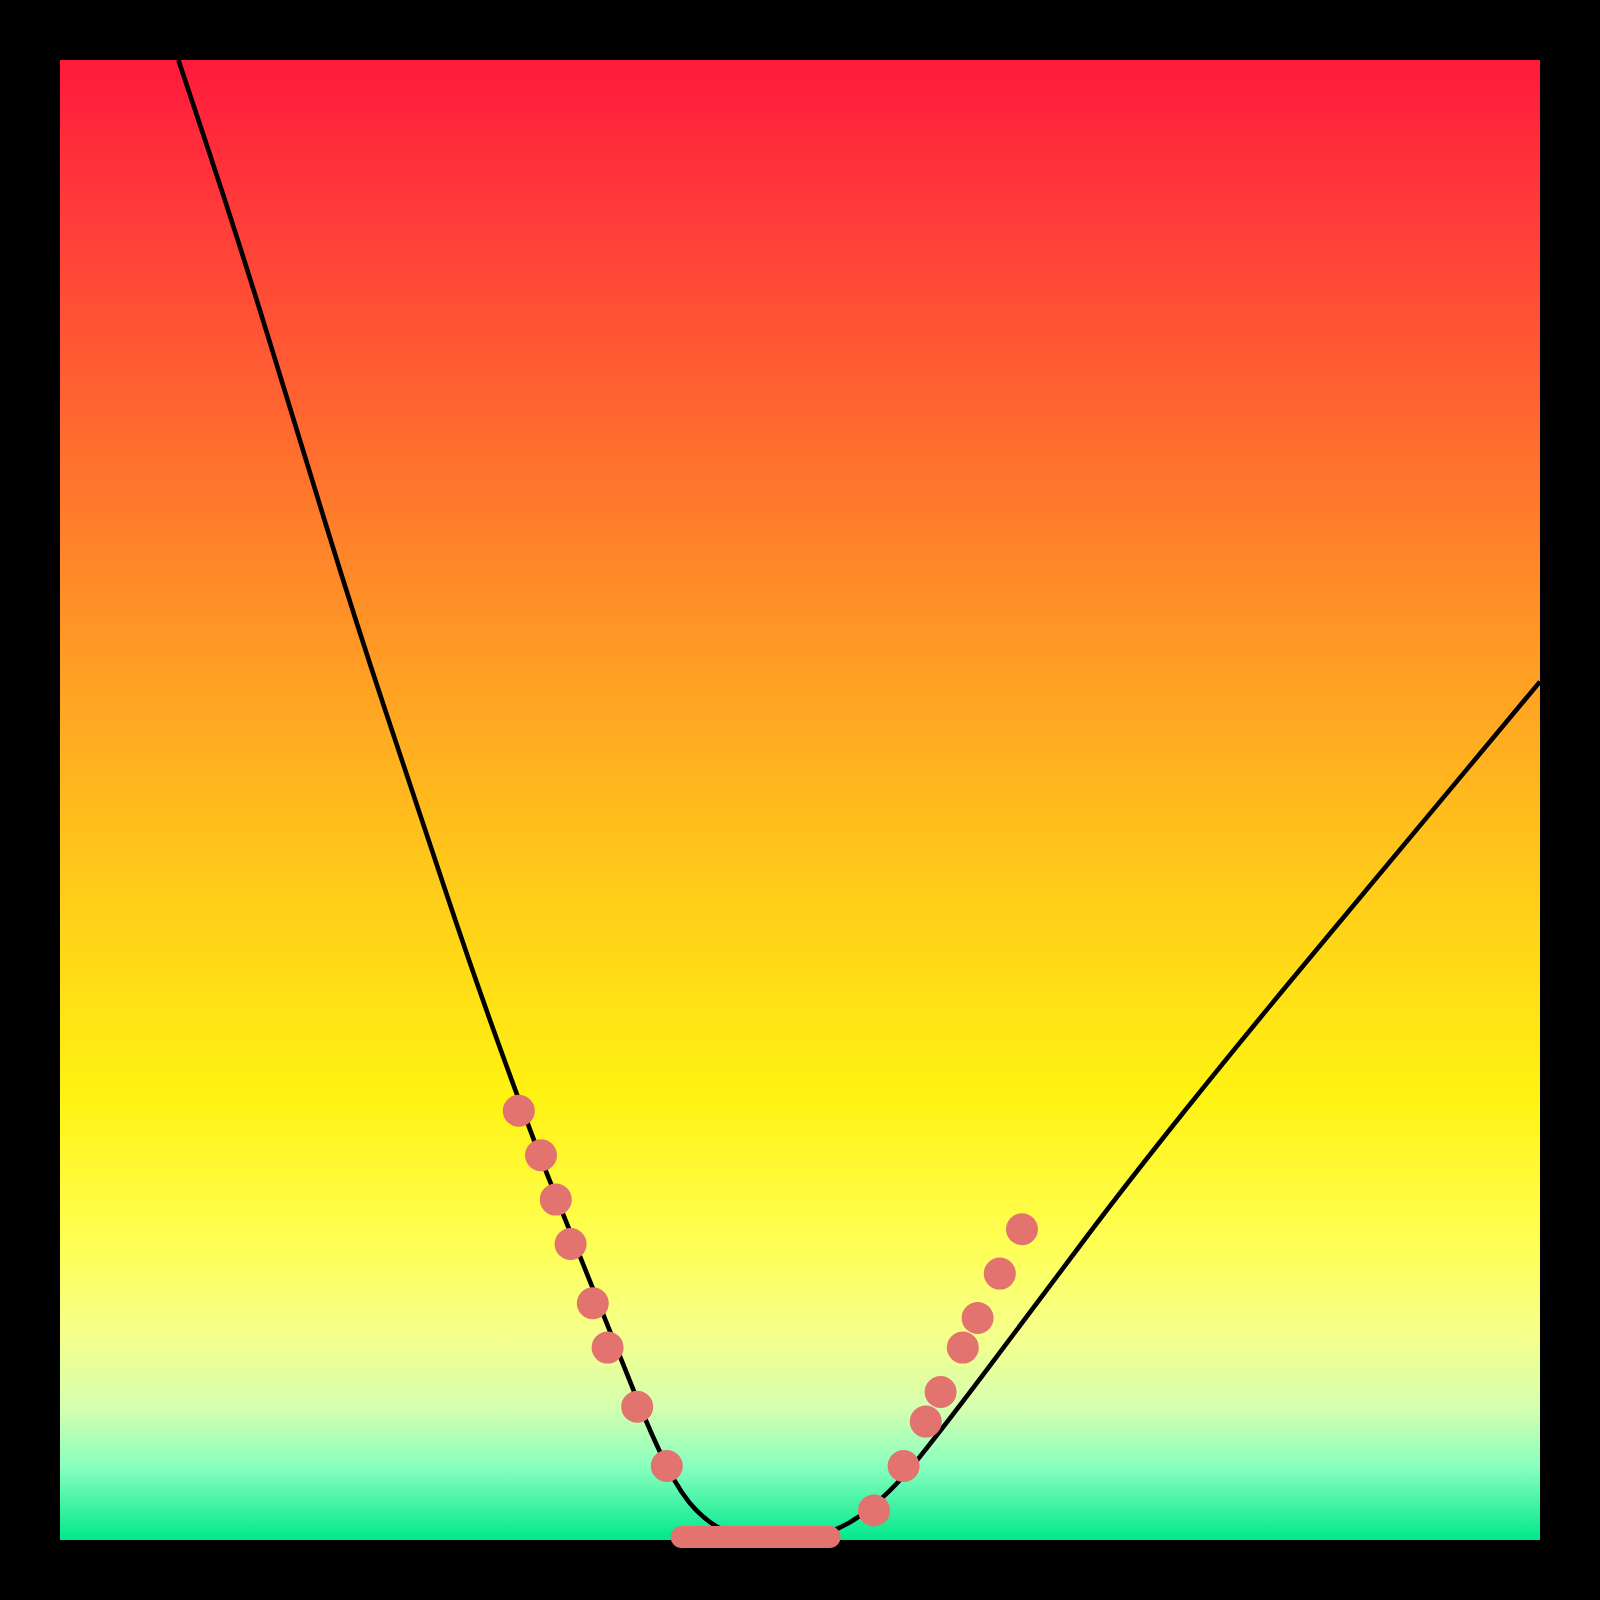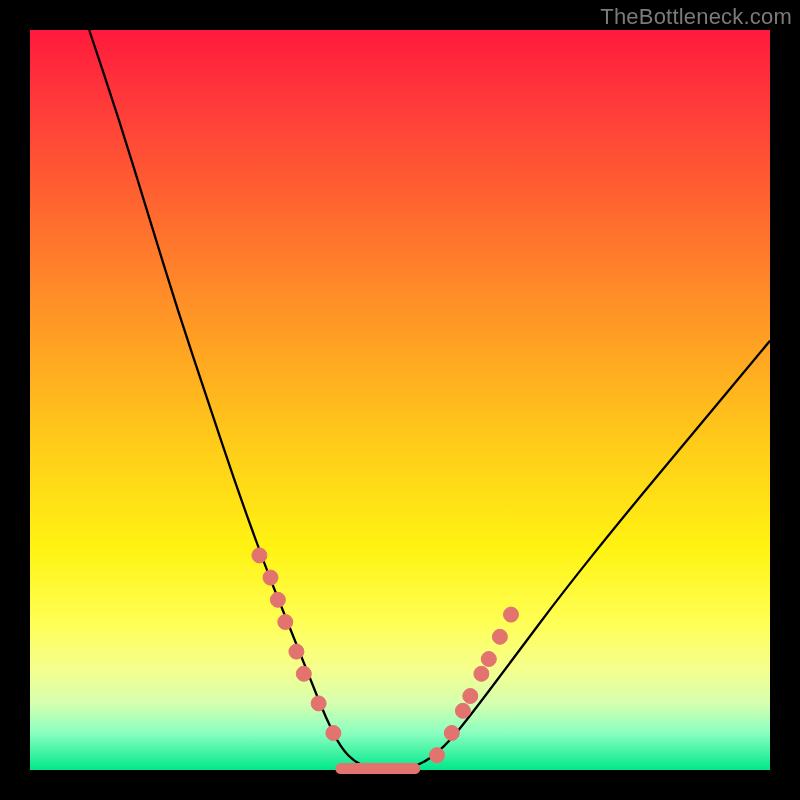--- a/index.html
+++ b/index.html
@@ -68,21 +68,20 @@
     stroke: #e2736f;
     stroke-width: 11;
     stroke-linecap: round;
   }
 </style>
 </head>
 <body>
 
 <div class="frame">
 
-  <div class="watermark">TheBottleneck.com</div>
 
   <div class="plot-area">
     <svg class="curve" viewBox="0 0 740 740">
       <path id="curve-path" class="curve-path" d="M 59.2 0.0 Q 59.2 0.0 74.0 44.4 Q 88.8 88.8 103.6 136.9 Q 118.4 185.0 133.2 233.1 Q 148.0 281.2 162.8 325.6 Q 177.6 370.0 192.4 414.4 Q 207.2 458.8 222.0 499.5 Q 236.8 540.2 244.2 558.7 Q 251.6 577.2 259.0 595.7 Q 266.4 614.2 273.8 632.7 Q 281.2 651.2 288.6 669.7 Q 296.0 688.2 303.4 703.0 Q 310.8 717.8 318.2 725.2 Q 325.6 732.6 333.0 735.6 Q 340.4 738.5 347.8 738.5 Q 355.2 738.5 370.0 738.5 Q 384.8 738.5 399.6 728.2 Q 414.4 717.8 429.2 699.3 Q 444.0 680.8 466.2 651.2 Q 488.4 621.6 510.6 592.0 Q 532.8 562.4 562.4 525.4 Q 592.0 488.4 629.0 444.0 Q 666.0 399.6 703.0 355.2 T 740.0 310.8"></path>
       <line id="flat-seg" class="flat-seg" x1="310.8" y1="738.52" x2="384.8" y2="738.52"></line>
       <g id="dots">
           <circle cx="229.4" cy="525.4" r="7.5" class="dot"></circle>
           <circle cx="240.5" cy="547.6" r="7.5" class="dot"></circle>
           <circle cx="247.9" cy="569.8" r="7.5" class="dot"></circle>
           <circle cx="255.3" cy="592.0" r="7.5" class="dot"></circle>

